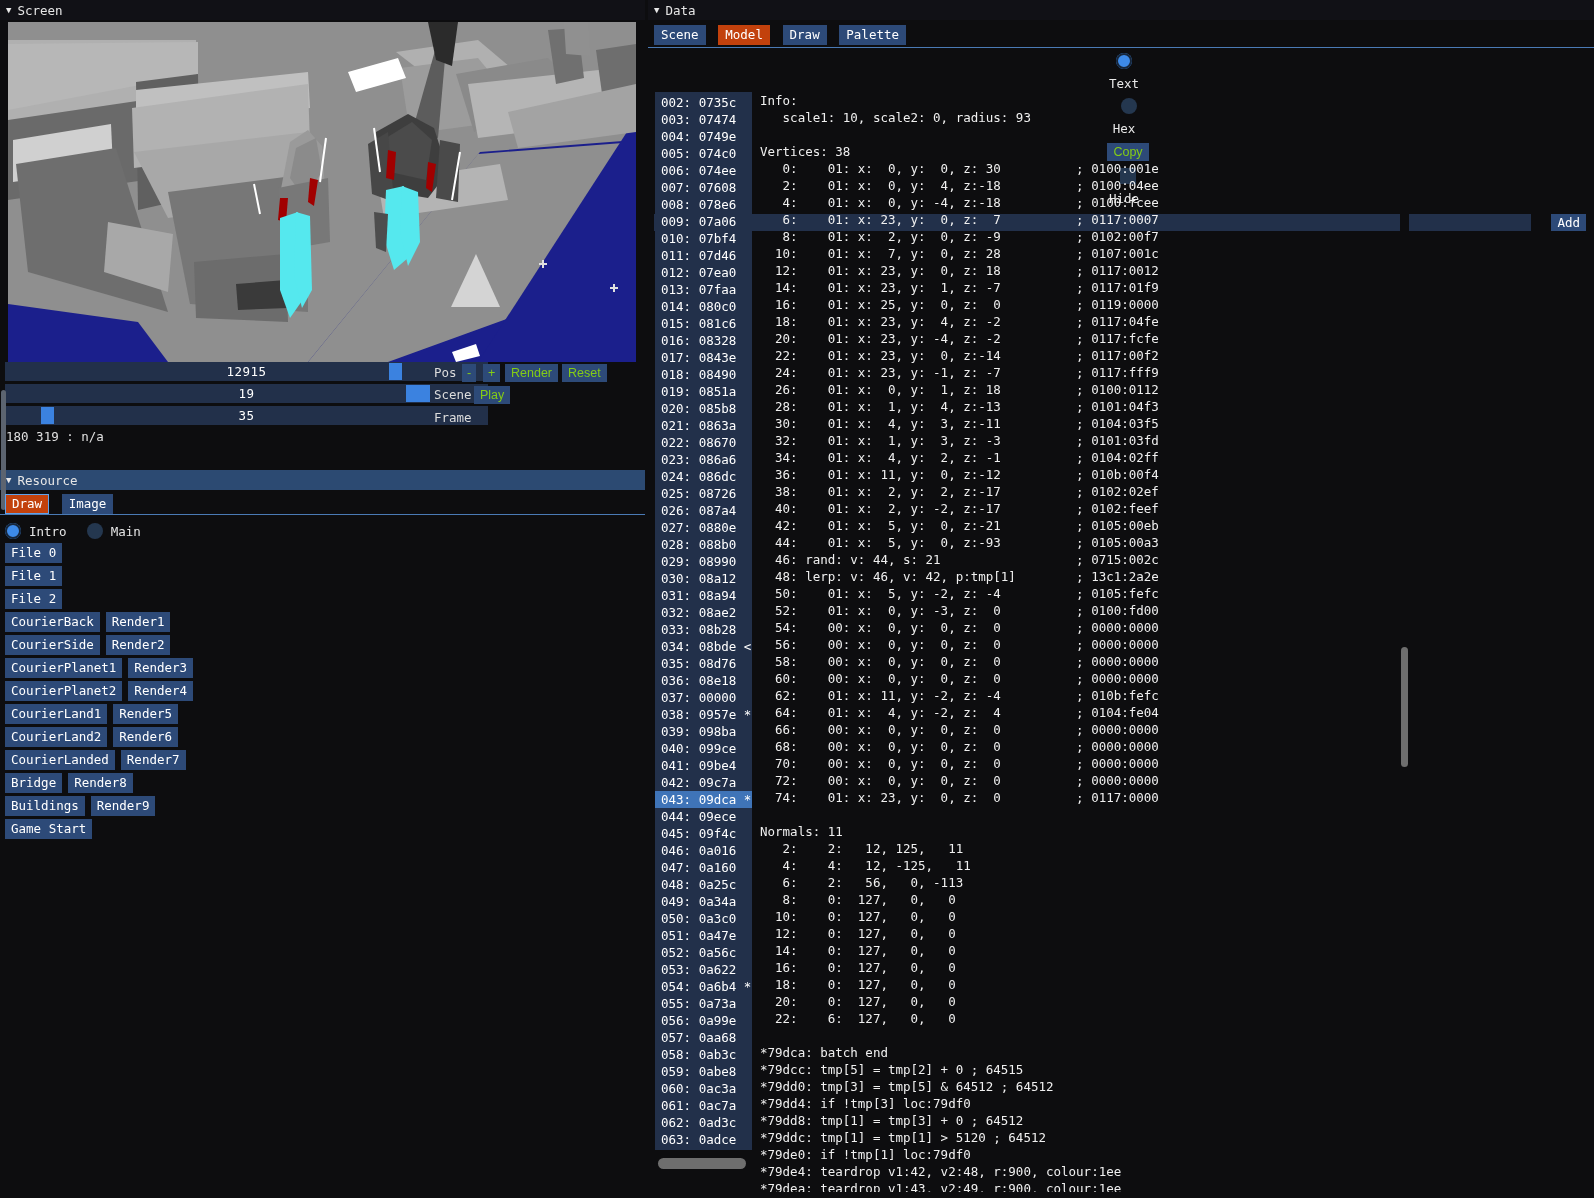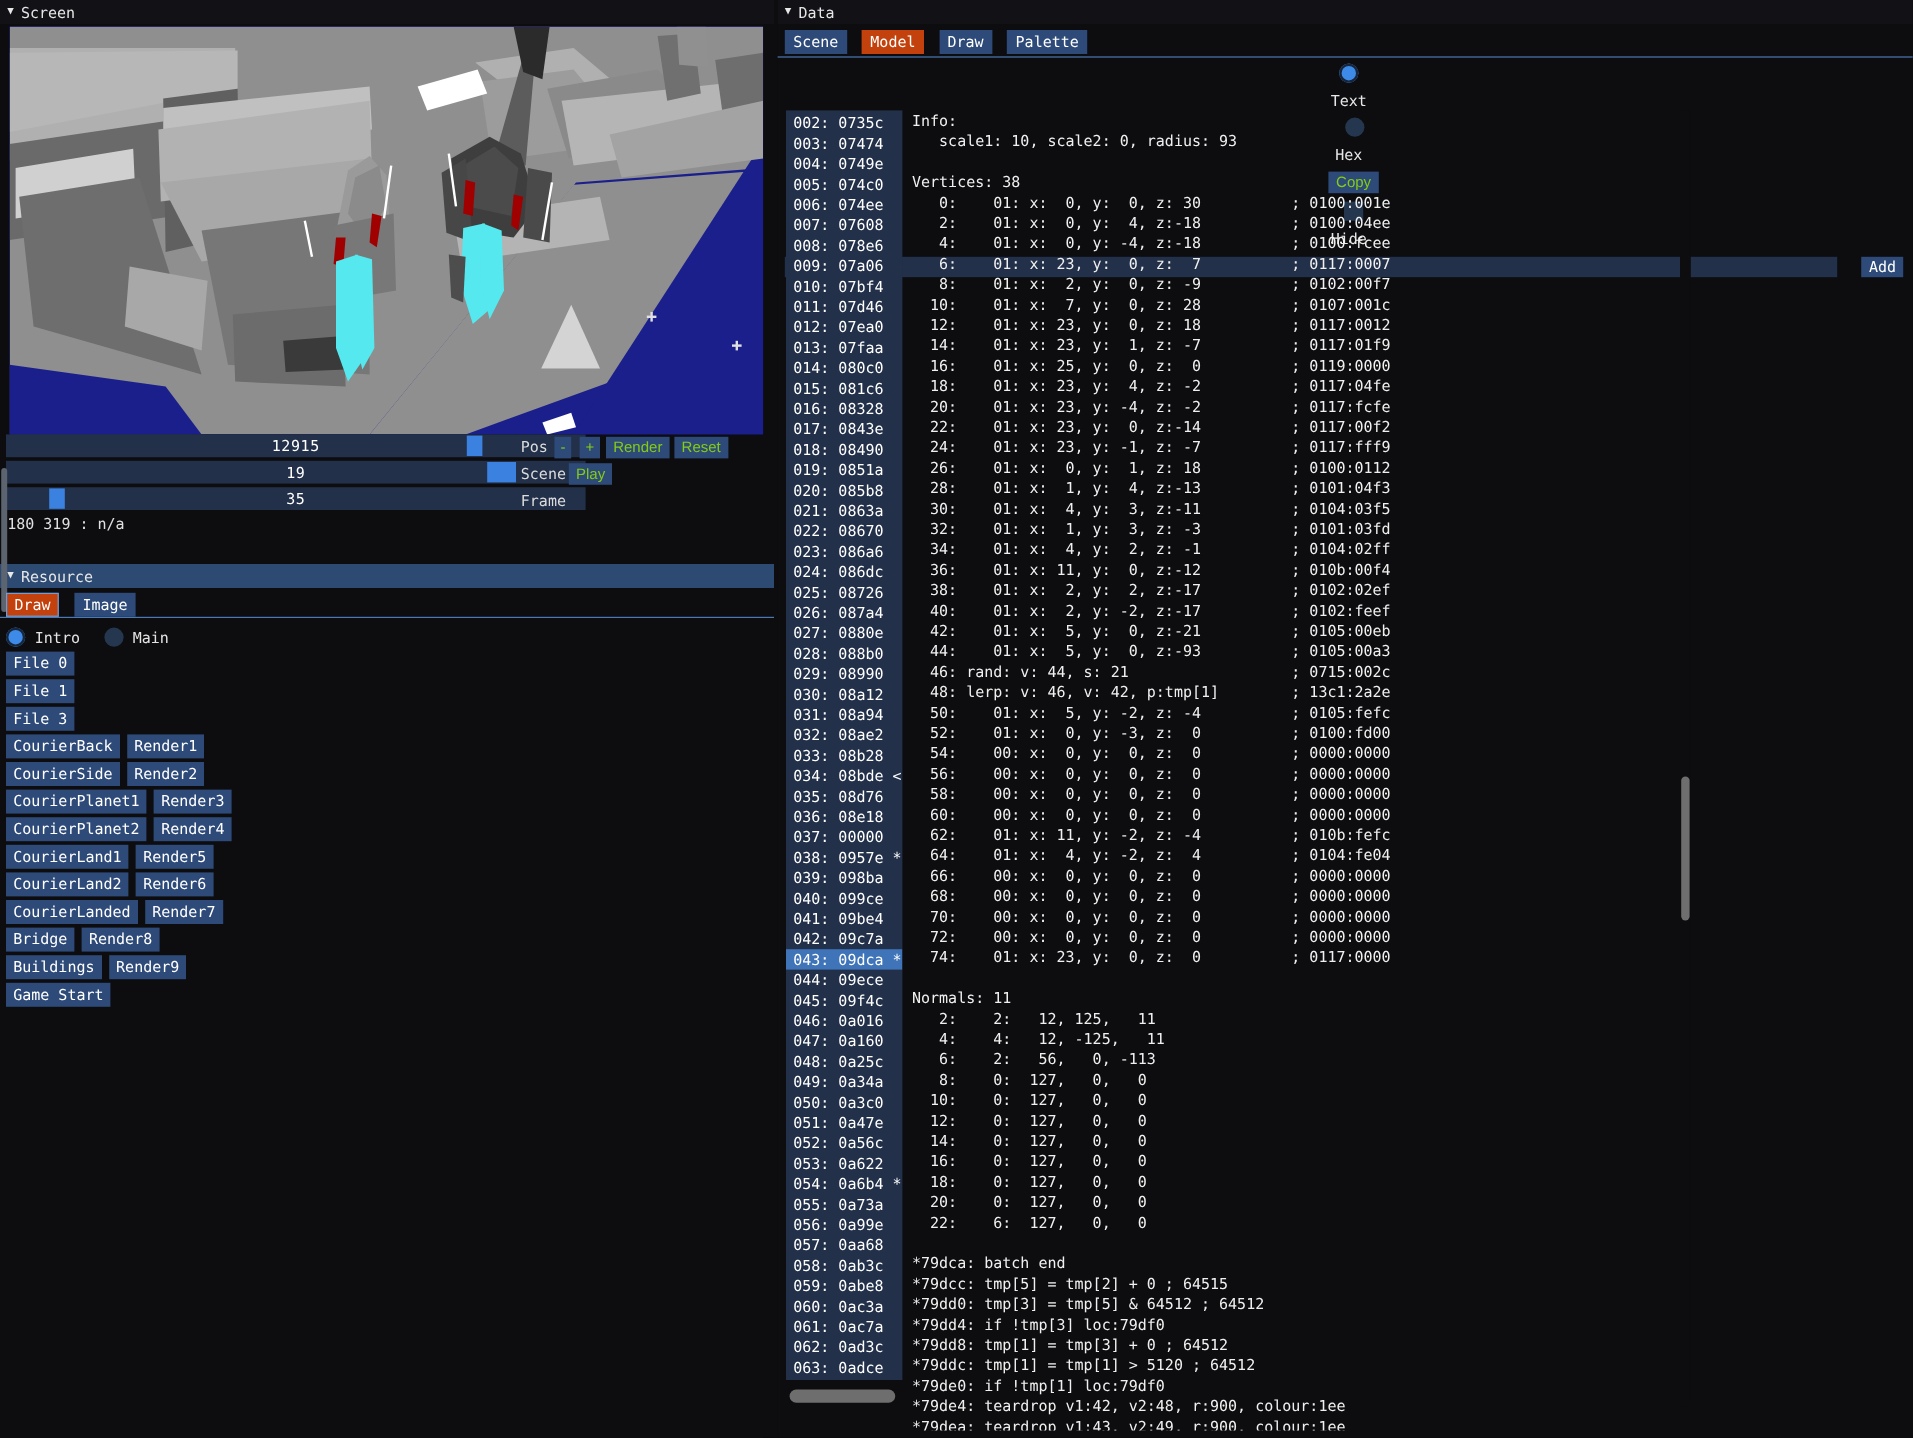--- a/index.html
+++ b/index.html
@@ -258,21 +258,21 @@
       </div>
 
       <div class="res-list" id="res-list">
           <div class="res-row">
             <span class="res-btn">File 0</span>
           </div>
           <div class="res-row">
             <span class="res-btn">File 1</span>
           </div>
           <div class="res-row">
-            <span class="res-btn">File 3</span>
+            <span class="res-btn">File 2</span>
           </div>
           <div class="res-row">
             <span class="res-btn">CourierBack</span>
             <span class="res-btn">Render1</span>
           </div>
           <div class="res-row">
             <span class="res-btn">CourierSide</span>
             <span class="res-btn">Render2</span>
           </div>
           <div class="res-row">

